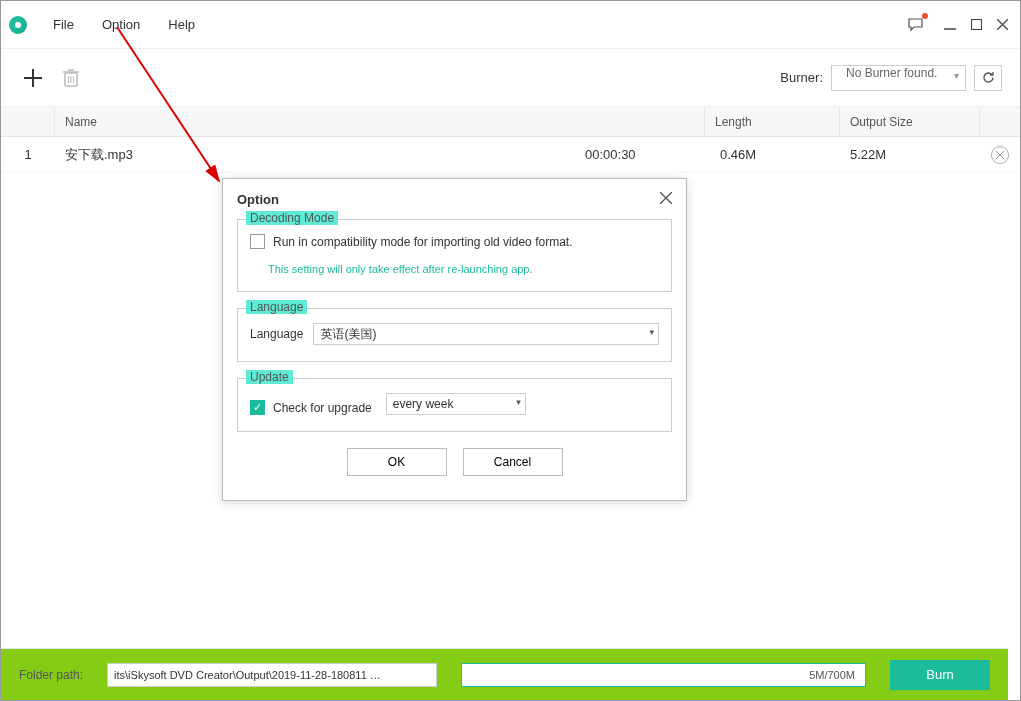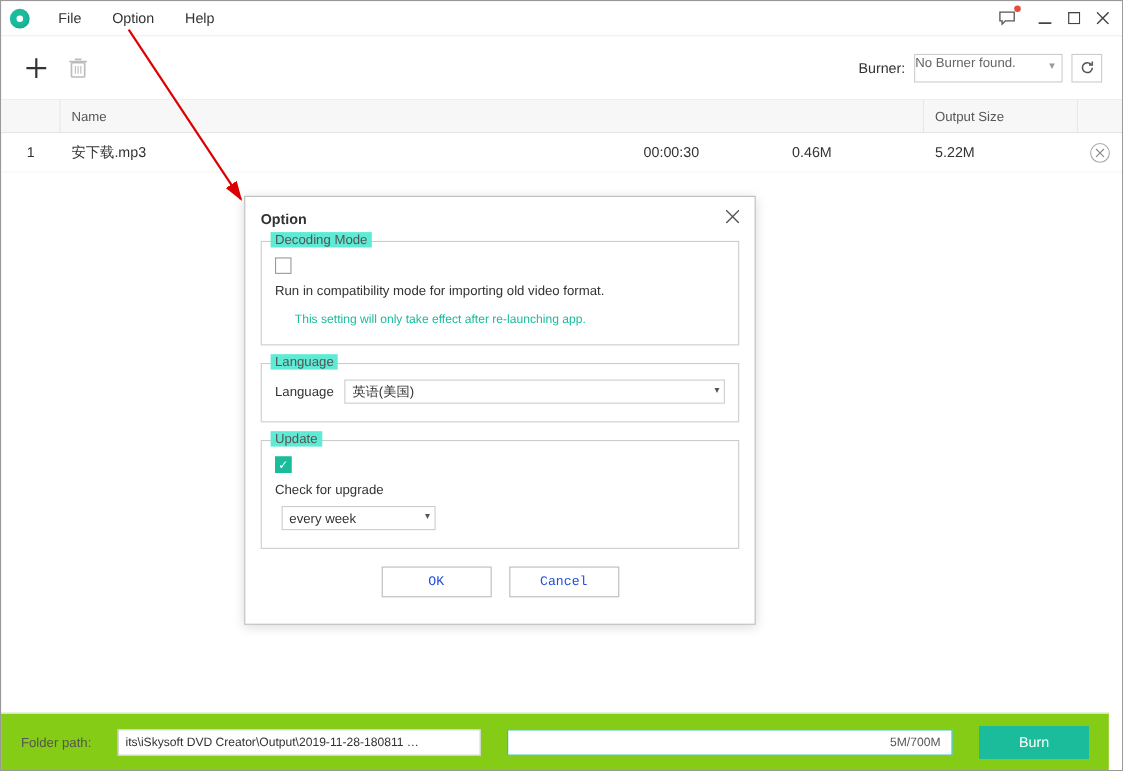--- a/index.html
+++ b/index.html
@@ -1,33 +1,33 @@
 <!DOCTYPE html>
 <html><head>
   <meta charset="utf-8">
   <style>
     * { margin: 0; padding: 0; box-sizing: border-box; font-family: "Segoe UI", Tahoma, sans-serif; }
     body { width: 1021px; height: 701px; background: #fff; border: 1px solid #999; position: relative; overflow: hidden; }
     
-    .menubar { height: 32px; display: flex; align-items: center; padding: 0 8px; border-bottom: 1px solid #eee; }
+    .menubar { height: 48px; display: flex; align-items: center; padding: 0 8px; border-bottom: 1px solid #eee; }
     .app-icon { width: 18px; height: 18px; border-radius: 50%; background: radial-gradient(circle at 40% 40%, #1abc9c 40%, #16a085 100%); margin-right: 12px; position: relative; }
     .app-icon::after { content: ''; position: absolute; top: 50%; left: 50%; transform: translate(-50%, -50%); width: 6px; height: 6px; border-radius: 50%; background: #fff; }
     .menu-item { padding: 4px 14px; font-size: 13px; color: #333; cursor: pointer; }
     .menubar-spacer { flex: 1; }
     .window-controls { display: flex; align-items: center; gap: 6px; }
     .win-ctrl { width: 20px; height: 20px; display: flex; align-items: center; justify-content: center; font-size: 14px; color: #444; cursor: pointer; }
     .comment-icon { position: relative; margin-right: 8px; }
     .comment-dot { position: absolute; top: -2px; right: -2px; width: 6px; height: 6px; border-radius: 50%; background: #e74c3c; }
 
     .toolbar { height: 58px; display: flex; align-items: center; padding: 0 18px; border-bottom: 1px solid #eee; }
     .tool-btn { width: 28px; height: 28px; display: flex; align-items: center; justify-content: center; font-size: 22px; color: #333; cursor: pointer; }
     .tool-btn.delete { color: #bbb; }
     .toolbar-spacer { flex: 1; }
     .burner-label { font-size: 13px; color: #333; margin-right: 8px; }
-    .burner-select { width: 135px; height: 26px; border: 1px solid #ccc; font-size: 12px; padding: 0 0; background: #fff; color: #666; position: relative; }
+    .burner-select { width: 135px; height: 26px; border: 1px solid #ccc; font-size: 12px; padding: 0 14px; background: #fff; color: #666; position: relative; }
     .burner-select::after { content: '▾'; position: absolute; right: 6px; top: 4px; font-size: 10px; color: #999; }
     .refresh-btn { width: 28px; height: 26px; border: 1px solid #ccc; display: flex; align-items: center; justify-content: center; margin-left: 8px; cursor: pointer; font-size: 14px; color: #555; }
 
     .table-header { height: 30px; background: #f7f7f7; border-bottom: 1px solid #e5e5e5; display: flex; font-size: 12px; color: #555; }
     .th, .td { display: flex; align-items: center; padding: 0 10px; border-right: 1px solid #e8e8e8; }
     .col-idx { width: 54px; justify-content: center; }
     .col-name { flex: 1; }
     .col-length { width: 135px; }
     .col-size { width: 130px; }
     .col-output { width: 140px; }
@@ -35,31 +35,31 @@
     .table-row { height: 36px; display: flex; font-size: 13px; color: #333; border-bottom: 1px solid #f5f5f5; }
     .table-row .td { border-right: none; }
     .row-del { width: 18px; height: 18px; border: 1px solid #aaa; border-radius: 50%; display: flex; align-items: center; justify-content: center; font-size: 10px; color: #888; cursor: pointer; }
 
     .dialog { position: absolute; left: 221px; top: 177px; width: 465px; background: #fff; border: 1px solid #bbb; box-shadow: 0 2px 10px rgba(0,0,0,0.15); }
     .dialog-title { height: 40px; display: flex; align-items: center; padding: 0 14px; font-size: 13px; font-weight: bold; color: #333; }
     .dialog-close { margin-left: auto; font-size: 16px; color: #555; cursor: pointer; font-weight: normal; }
     .dialog-body { padding: 0 14px 14px; }
     .fieldset { border: 1px solid #ccc; margin-bottom: 16px; padding: 14px 12px 16px; position: relative; }
     .fieldset-legend { position: absolute; top: -9px; left: 8px; background: #5eead4; padding: 0 4px; font-size: 12px; color: #555; }
-    .checkbox-row { display: flex; align-items: flex-start; gap: 8px; font-size: 12px; color: #333; flex-direction: column; }
+    .checkbox-row { display: flex; align-items: flex-end; gap: 8px; font-size: 12px; color: #333; }
     .checkbox { width: 15px; height: 15px; border: 1px solid #999; cursor: pointer; display: flex; align-items: center; justify-content: center; font-size: 11px; color: #fff; }
     .checkbox.checked { background: #1abc9c; border-color: #1abc9c; }
     .hint { font-size: 11px; color: #1abc9c; margin-top: 14px; margin-left: 18px; }
     .lang-row { display: flex; align-items: center; gap: 10px; font-size: 12px; color: #333; }
     .select-box { height: 22px; border: 1px solid #ccc; font-size: 12px; padding: 0 20px 0 6px; position: relative; background: #fff; display: flex; align-items: center; }
     .select-box::after { content: '▾'; position: absolute; right: 4px; top: 3px; font-size: 9px; color: #555; }
     .lang-select { flex: 1; }
     .update-select { width: 140px; }
     .dialog-buttons { display: flex; justify-content: center; gap: 16px; padding-bottom: 10px; }
-    .dlg-btn { width: 100px; height: 28px; border: 1px solid #bbb; background: #fff; font-size: 12px; color: #1d4ed8; cursor: pointer; font-family: Liberation Mono, monospace; }
+    .dlg-btn { width: 100px; height: 28px; border: 1px solid #bbb; background: #fff; font-size: 12px; color: #000000; cursor: pointer; }
 
     .arrow-svg { position: absolute; top: 22px; left: 112px; pointer-events: none; }
 
     .footer { position: absolute; bottom: 0; left: 0; right: 12px; height: 52px; background: #84cc16; border-top: 1px solid #e5e5e5; display: flex; align-items: center; padding: 0 18px; gap: 24px; }
     .folder-label { font-size: 12px; color: #555; }
     .folder-path { width: 330px; height: 24px; border: 1px solid #ccc; font-size: 11px; padding: 0 6px; display: flex; align-items: center; color: #333; background: #fff; overflow: hidden; white-space: nowrap; }
     .progress-wrap { flex: 1; height: 24px; border: 1px solid #1abc9c; background: #fff; position: relative; display: flex; align-items: center; justify-content: flex-end; padding: 0 10px; font-size: 11px; color: #555; }
     .burn-btn { width: 100px; height: 30px; background: #1abc9c; color: #fff; font-size: 13px; border: none; cursor: pointer; }
 
     .watermark { position: absolute; top: 310px; left: 400px; font-size: 34px; color: rgba(0,0,0,0.12); font-weight: 300; pointer-events: none; letter-spacing: 1px; }
@@ -124,20 +124,21 @@
   <div class="refresh-btn">
     <svg width="15" height="15" viewBox="0 0 15 15">
         <path d="M12 7.5a4.5 4.5 0 1 1-1.3-3.2M12 2v3h-3" fill="none" stroke="#555" stroke-width="1.4"></path>
       </svg>
   </div>
 </div>
 
 <div class="table-header">
   <div class="th col-idx"></div>
   <div class="th col-name">Name</div>
+  <div class="th col-length">Length</div>
   <div class="th col-output">Output Size</div>
   <div class="th col-del"></div>
 </div>
 
 <div class="table-row">
   <div class="td col-idx">1</div>
   <div class="td col-name">安下载.mp3</div>
   <div class="td col-length">00:00:30</div>
   <div class="td col-size">0.46M</div>
   <div class="td col-output">5.22M</div>

